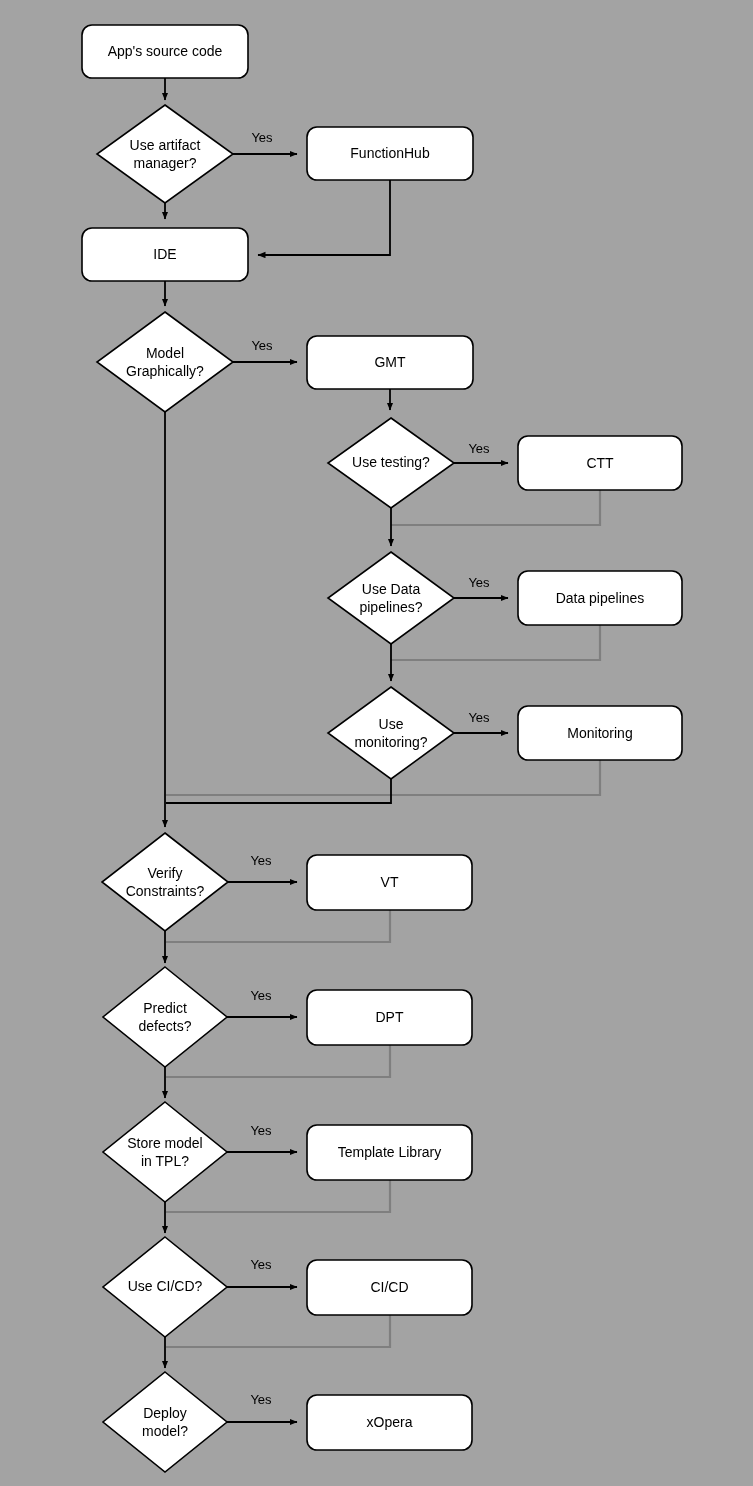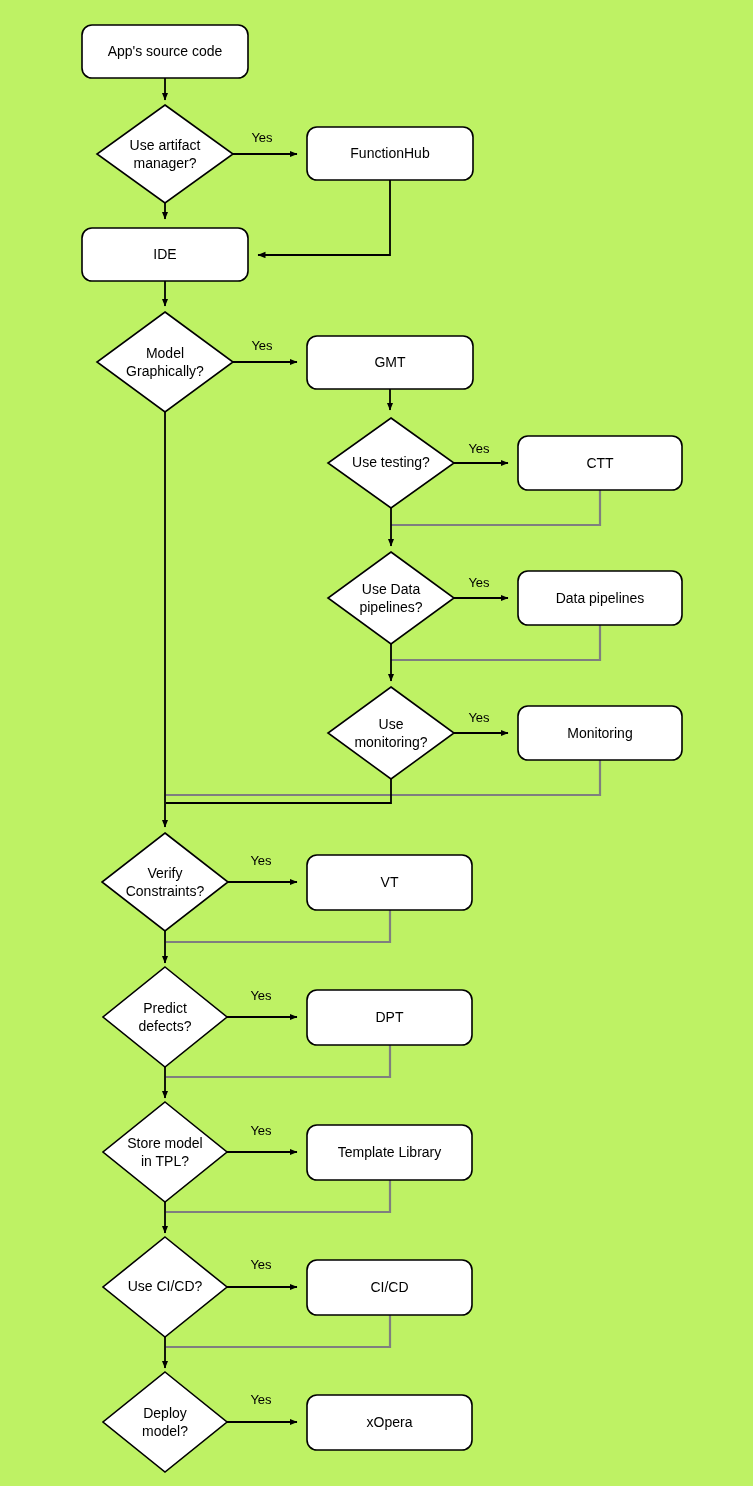--- a/index.html
+++ b/index.html
@@ -10,21 +10,21 @@
   body {
     width: 753px;
     height: 1486px;
     font-family: "Liberation Sans", sans-serif;
     overflow: hidden;
   }
   #flowchart-root {
     position: relative;
     width: 753px;
     height: 1486px;
-    background: #bef264;
+    background: #a3a3a3;
   }
   svg#diagram {
     display: block;
     width: 753px;
     height: 1486px;
   }
   .node-shape {
     fill: #ffffff;
     stroke: #000000;
     stroke-width: 1.6;

